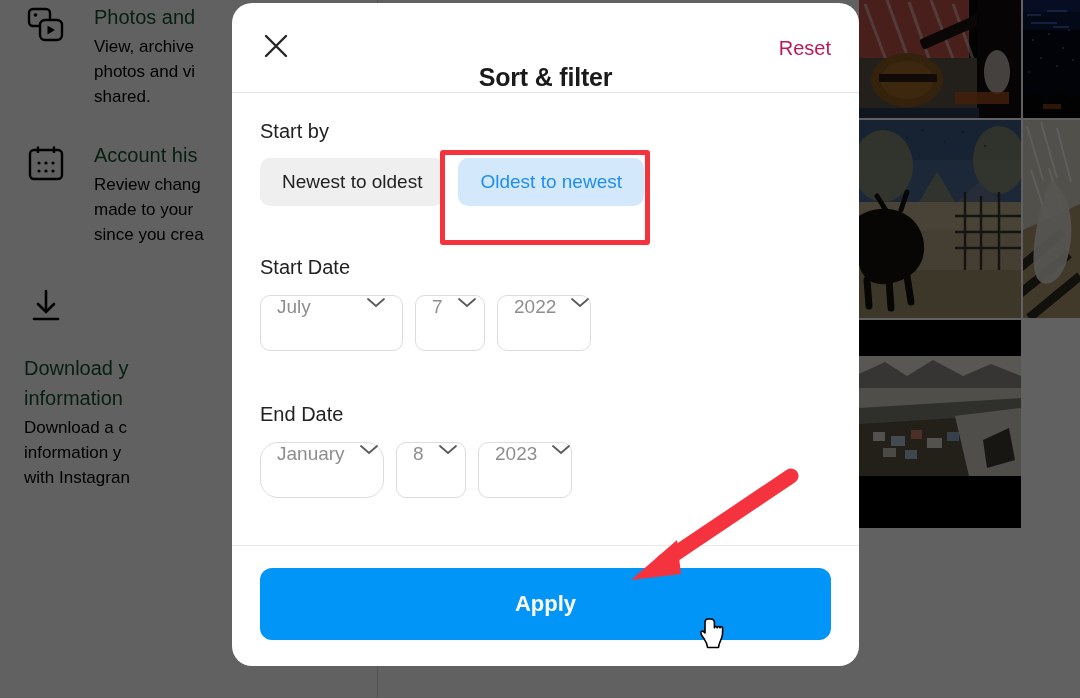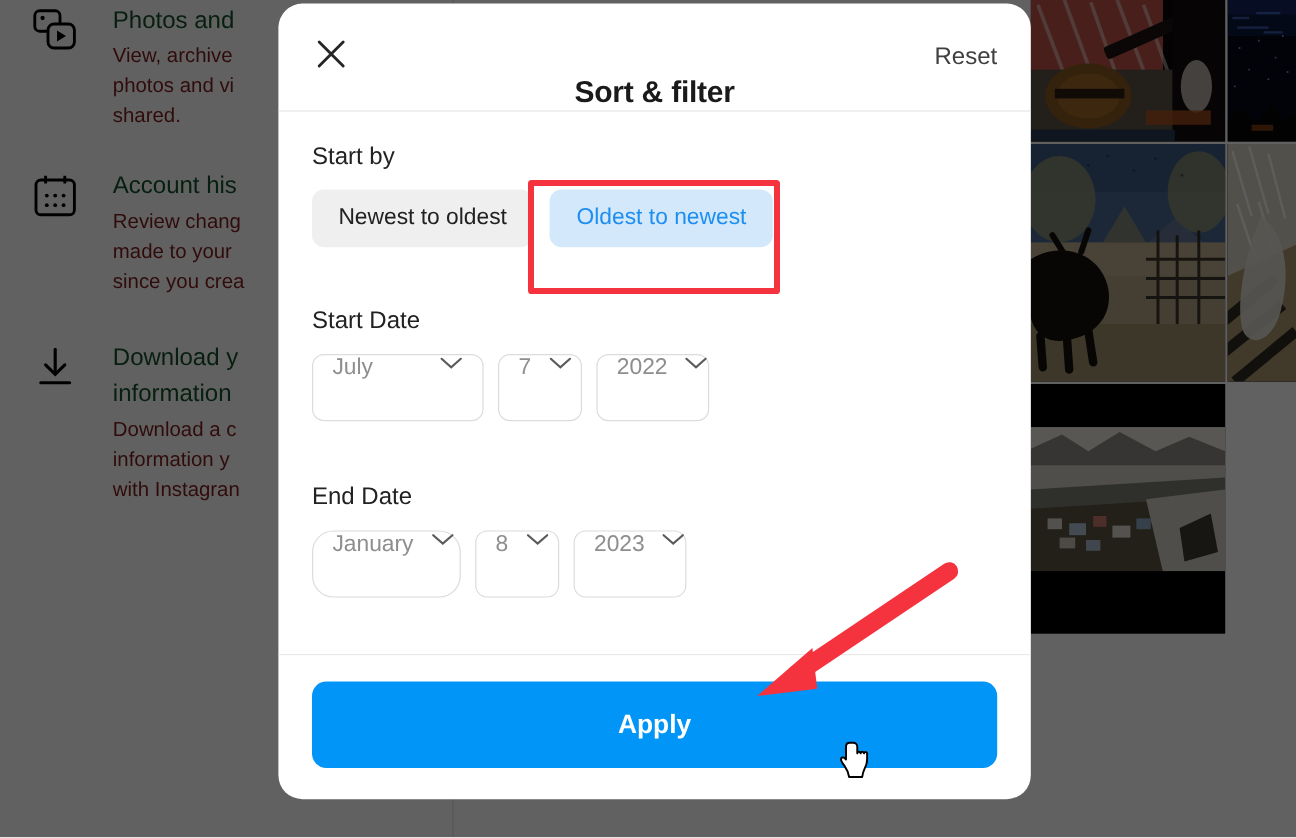--- a/index.html
+++ b/index.html
@@ -60,21 +60,21 @@
   .bg-row .bg-text { flex: 1 1 auto; }
   .bg-title {
     font-size: 20px;
     color: #14532d;
     line-height: 26px;
     margin: 0 0 4px 0;
     white-space: nowrap;
   }
   .bg-desc {
     font-size: 17px;
-    color: #7f1d1d;
+    color: #000000;
     line-height: 25px;
     margin: 0;
     white-space: nowrap;
   }
 
   
   .photo-grid {
     position: absolute;
     left: 859px;
     top: 0;
@@ -141,21 +141,21 @@
     font-weight: bold;
     color: #1a1a1a;
     letter-spacing: -0.2px;
   }
   .reset-link {
     position: absolute;
     right: 28px;
     top: 50%;
     transform: translateY(-50%);
     font-size: 20px;
-    color: #404040;
+    color: #be185d;
     cursor: pointer;
   }
 
   .modal-body {
     flex: 1 1 auto;
     padding: 0 28px;
     position: relative;
   }
 
   .section-label {
@@ -302,21 +302,21 @@
         </svg>
       </div>
       <div class="bg-text">
         <p class="bg-title">Account his</p>
         <p class="bg-desc">Review chang</p>
         <p class="bg-desc">made to your</p>
         <p class="bg-desc">since you crea</p>
       </div>
     </div>
 
-    <div class="bg-row" style="top:285px;">
+    <div class="bg-row" style="top:285px;flex-direction:column;">
       <div class="bg-icon">
         <svg width="38" height="38" viewBox="0 0 38 38" fill="none" stroke="#000" stroke-width="2.6" stroke-linecap="round">
           <path d="M19 4 L19 24"></path>
           <path d="M11 17 L19 25 L27 17"></path>
           <path d="M7 32 L31 32"></path>
         </svg>
       </div>
       <div class="bg-text">
         <p class="bg-title">Download y</p>
         <p class="bg-title">information</p>

